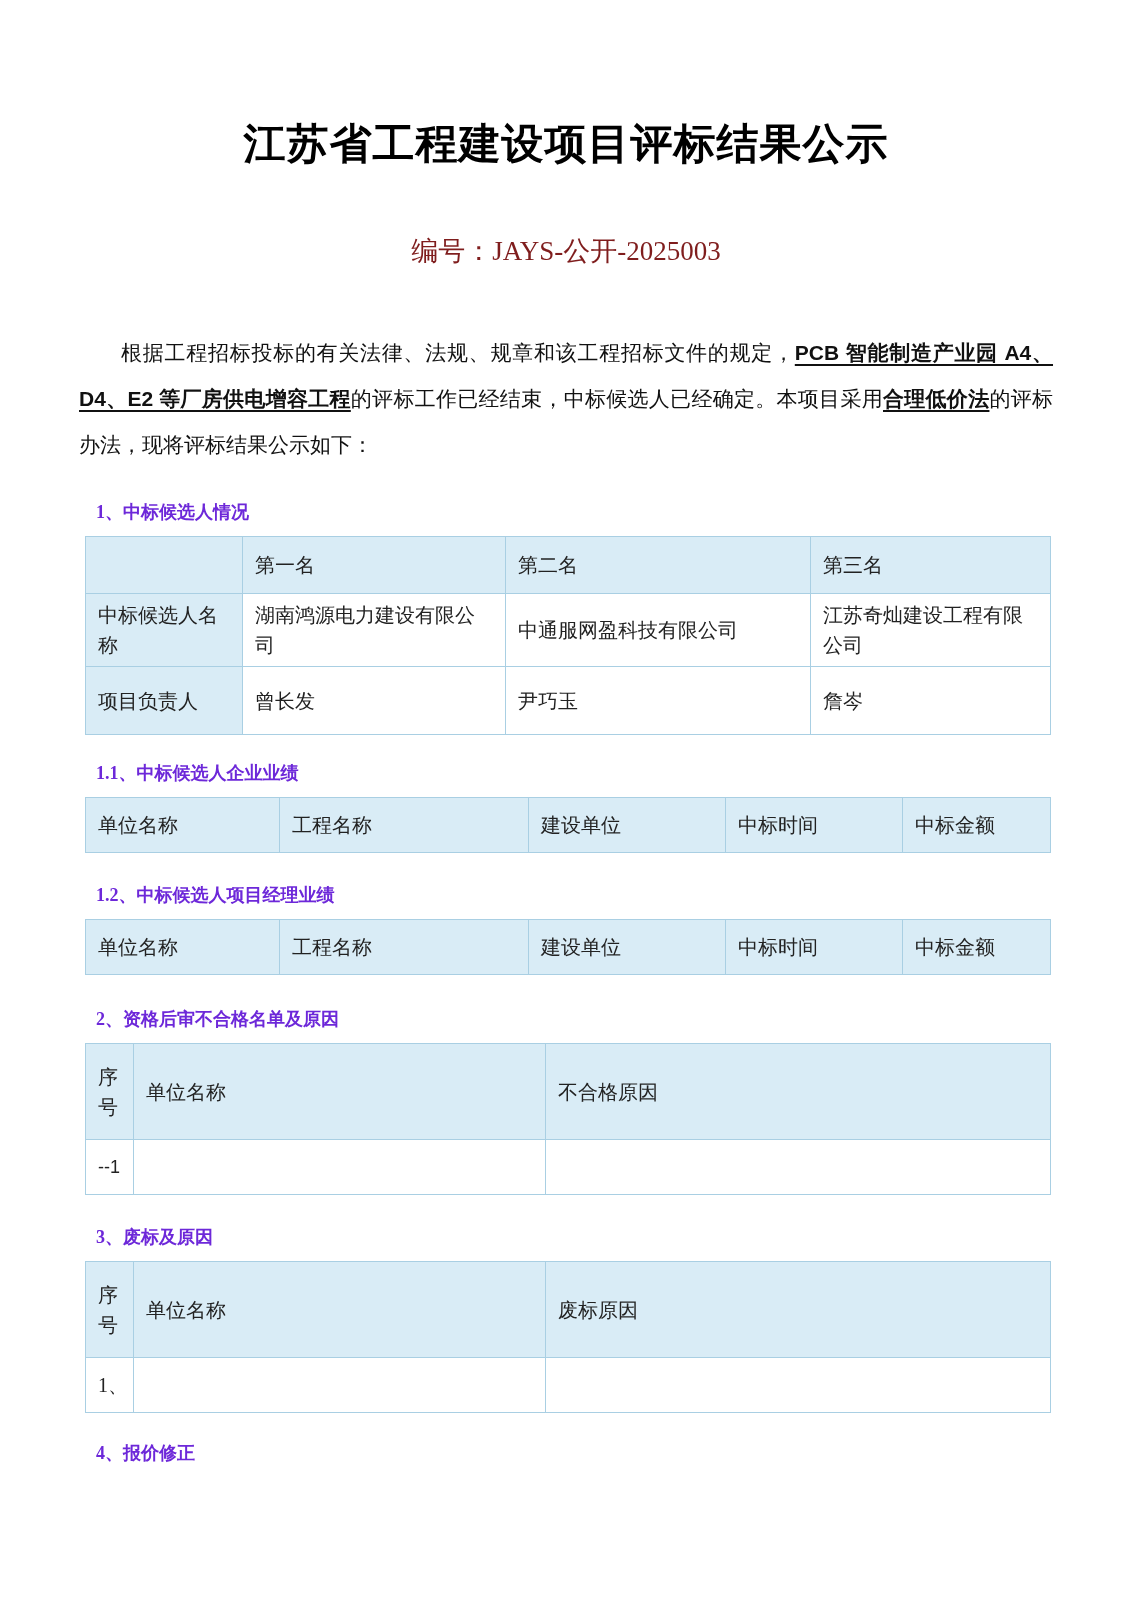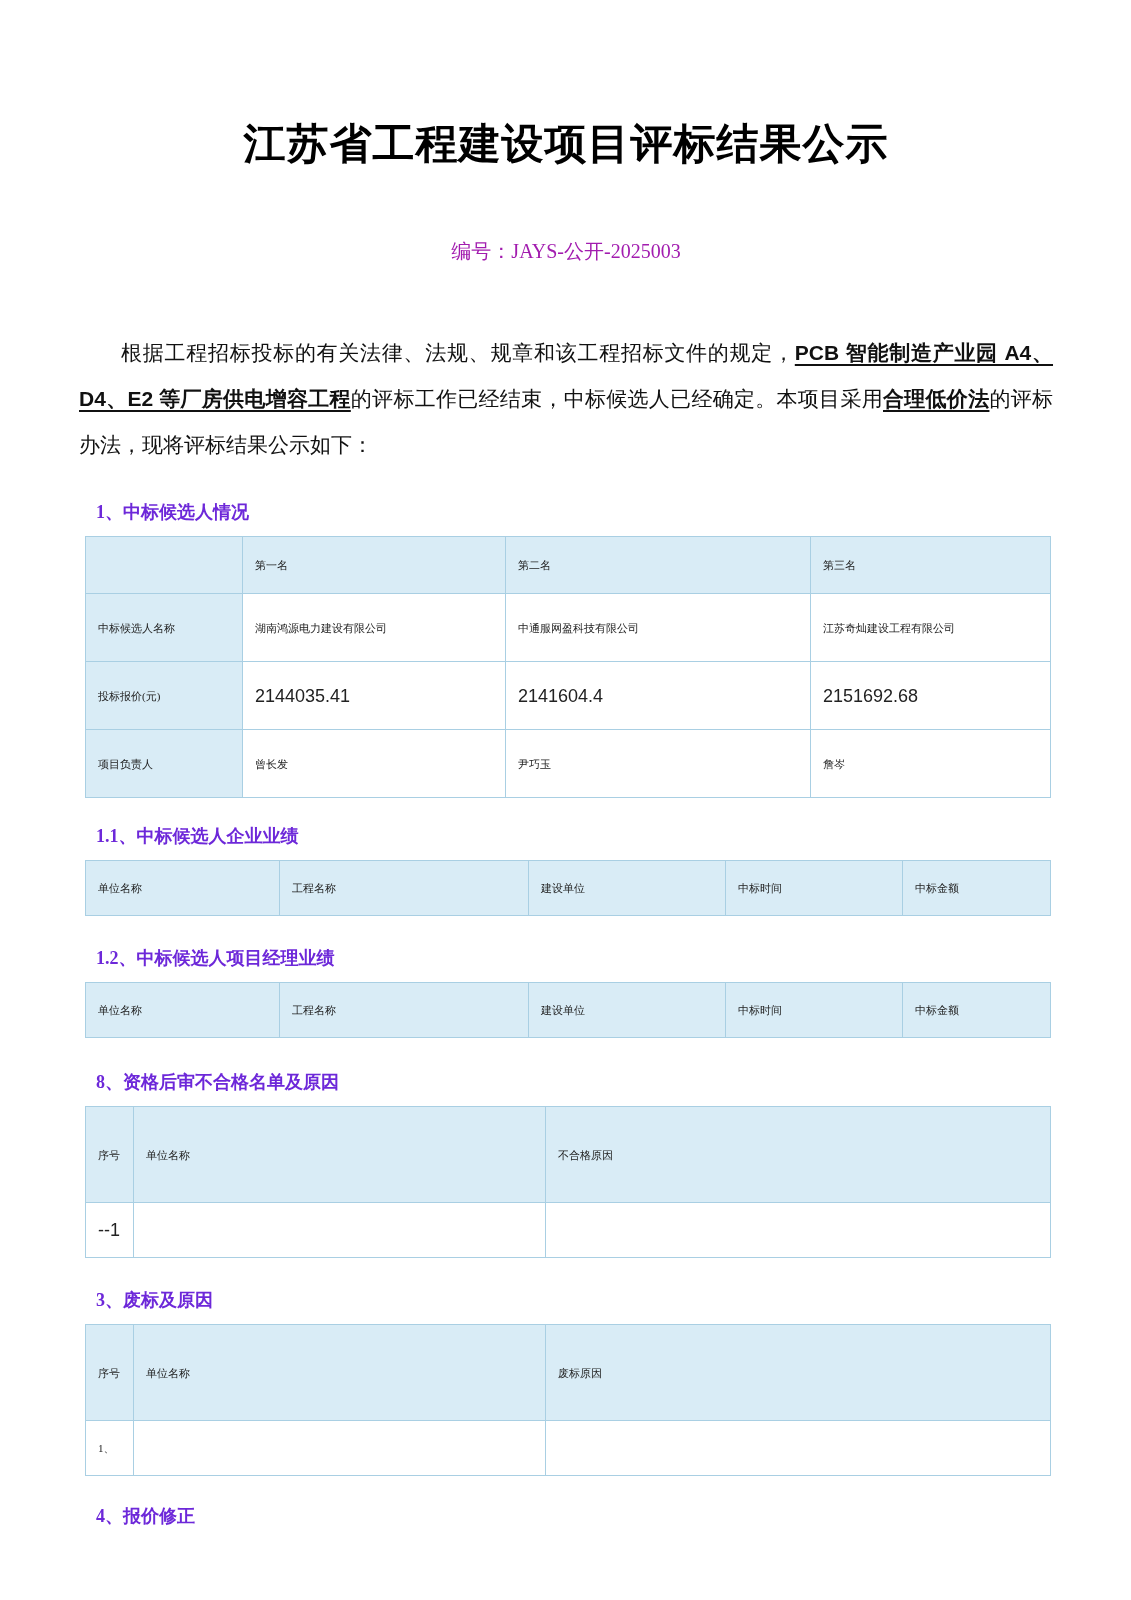--- a/index.html
+++ b/index.html
@@ -17,22 +17,22 @@
   .title {
     margin: 0; padding-top: 98px;
     text-align: center;
     font-size: 42px; line-height: 60px;
     font-weight: 700; letter-spacing: 1px;
     color: #000;
   }
   .docnum {
     margin: 0; padding-top: 62px;
     text-align: center;
-    font-size: 20px; line-height: 30px;
-    color: #a21caf;
+    font-size: 27px; line-height: 30px;
+    color: #7f1d1d;
   }
   .intro {
     margin: 64px 0 0 0;
     font-size: 21px; line-height: 46px;
     text-align: justify;
     text-indent: 2em;
     color: #111;
   }
   .intro .b1 {
     font-family: "Liberation Sans", "DejaVu Sans", sans-serif;
@@ -60,21 +60,21 @@
 
   table {
     border-collapse: collapse;
     table-layout: fixed;
     width: 965px;
     margin: 10px 0 0 6px;
   }
   td {
     border: 1px solid #a9cfe3;
     padding: 6px 12px;
-    font-size: 11px;
+    font-size: 20px;
     color: #222;
     vertical-align: middle;
     text-align: left;
     overflow: hidden;
     word-break: break-all;
     line-height: 30px;
   }
   td.hd { background: #d9ecf6; }
   td.num { font-family: "Liberation Sans", "DejaVu Sans", sans-serif; font-size: 18px; }
 
@@ -110,26 +110,20 @@
         <td class="hd">第二名</td>
         <td class="hd">第三名</td>
       </tr>
       <tr class="h52">
         <td class="hd">中标候选人名称</td>
         <td>湖南鸿源电力建设有限公司</td>
         <td>中通服网盈科技有限公司</td>
         <td>江苏奇灿建设工程有限公司</td>
       </tr>
       <tr class="h52">
-        <td class="hd">投标报价(元)</td>
-        <td class="num">2144035.41</td>
-        <td class="num">2141604.4</td>
-        <td class="num">2151692.68</td>
-      </tr>
-      <tr class="h52">
         <td class="hd">项目负责人</td>
         <td>曾长发</td>
         <td>尹巧玉</td>
         <td>詹岑</td>
       </tr>
     </tbody>
   </table>
 
   <h2 class="sec-heading mt-s11">1.1、中标候选人企业业绩</h2>
 
@@ -166,21 +160,21 @@
       <tr class="h55">
         <td class="hd">单位名称</td>
         <td class="hd">工程名称</td>
         <td class="hd">建设单位</td>
         <td class="hd">中标时间</td>
         <td class="hd">中标金额</td>
       </tr>
     </tbody>
   </table>
 
-  <h2 class="sec-heading mt-s2">8、资格后审不合格名单及原因</h2>
+  <h2 class="sec-heading mt-s2">2、资格后审不合格名单及原因</h2>
 
   <table>
     <colgroup>
         <col style="width:48px">
         <col style="width:412px">
         <col style="width:505px">
       </colgroup>
     <tbody>
       <tr class="h85">
         <td class="hd">序号</td>

